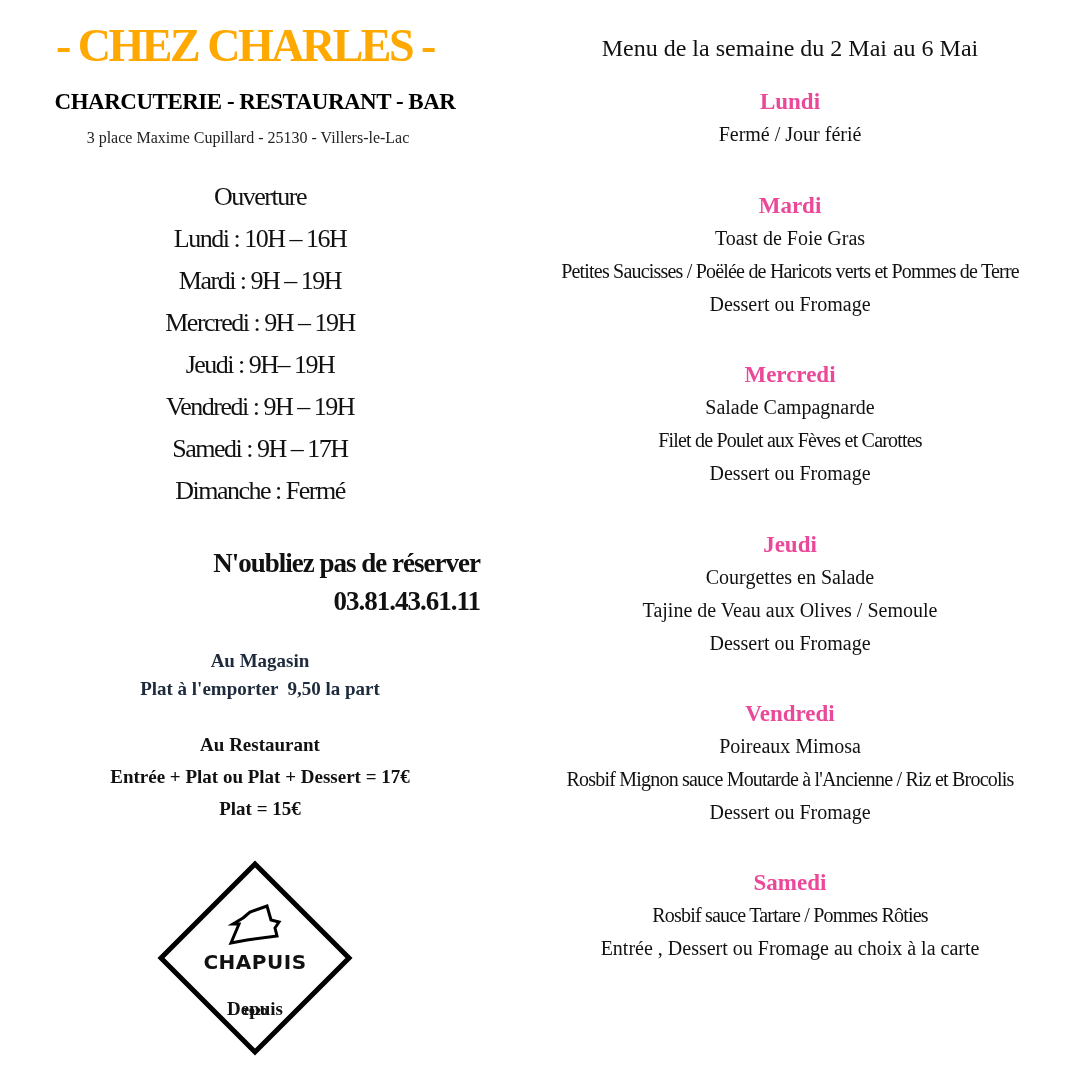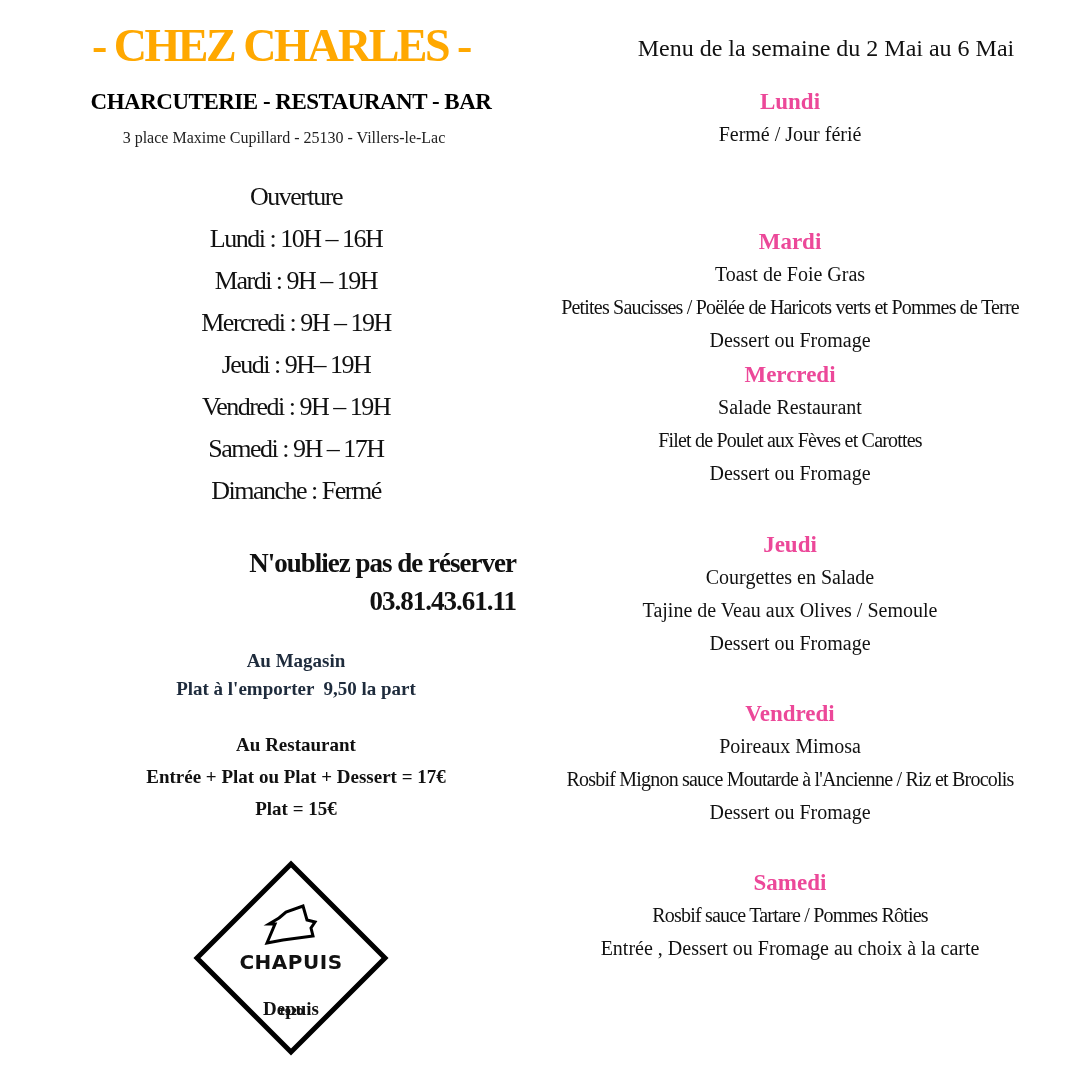--- a/index.html
+++ b/index.html
@@ -1,17 +1,17 @@
 <!DOCTYPE html>
 <html><head>
 <meta charset="utf-8">
 <style>
   html, body { margin:0; padding:0; background:#ffffff; }
   body { width:1080px; height:1080px; position:relative; overflow:hidden; font-family:"Liberation Serif","DejaVu Serif",serif; color:#111; }
-  .abs { position:absolute;padding-left:36px; }
+  .abs { position:absolute; }
   .center { text-align:center; }
 
   
   #brand-title { left:0; top:18px; width:490px; text-align:center; font-size:46px; font-weight:bold; color:#FFA800; letter-spacing:-2.5px; line-height:56px; }
   #brand-sub { left:0; top:86px; width:510px; text-align:center; font-size:23px; font-weight:bold; color:#000000; letter-spacing:-0.5px; line-height:32px; }
   #brand-addr { left:0; top:126px; width:496px; text-align:center; font-size:16px; color:#222; line-height:24px; }
 
   #hours { left:80px; top:176px; width:360px; text-align:center; font-size:26px; letter-spacing:-1.5px; line-height:42px; }
   #hours div { white-space:nowrap; }
 
@@ -74,30 +74,30 @@
   <div class="abs center" style="left:0;top:149px;width:200px;font-family:'DejaVu Sans',sans-serif;font-weight:bold;font-size:9px;">1920</div>
 </div>
 
 <div id="menu-title" class="abs">Menu de la semaine du 2 Mai au 6 Mai</div>
 
 <div class="day" style="top:86px;">
   <div class="name">Lundi</div>
   <div class="dish">Fermé / Jour férié</div>
 </div>
 
-<div class="day" style="top:190px;margin-top:36px;">
+<div class="day" style="top:190px;">
   <div class="name">Mardi</div>
   <div class="dish">Toast de Foie Gras</div>
   <div class="dish tight">Petites Saucisses / Poëlée de Haricots verts et Pommes de Terre</div>
   <div class="dish">Dessert ou Fromage</div>
 </div>
 
 <div class="day" style="top:359px;">
   <div class="name">Mercredi</div>
-  <div class="dish">Salade Restaurant</div>
+  <div class="dish">Salade Campagnarde</div>
   <div class="dish tight">Filet de Poulet aux Fèves et Carottes</div>
   <div class="dish">Dessert ou Fromage</div>
 </div>
 
 <div class="day" style="top:529px;">
   <div class="name">Jeudi</div>
   <div class="dish">Courgettes en Salade</div>
   <div class="dish">Tajine de Veau aux Olives / Semoule</div>
   <div class="dish">Dessert ou Fromage</div>
 </div>

